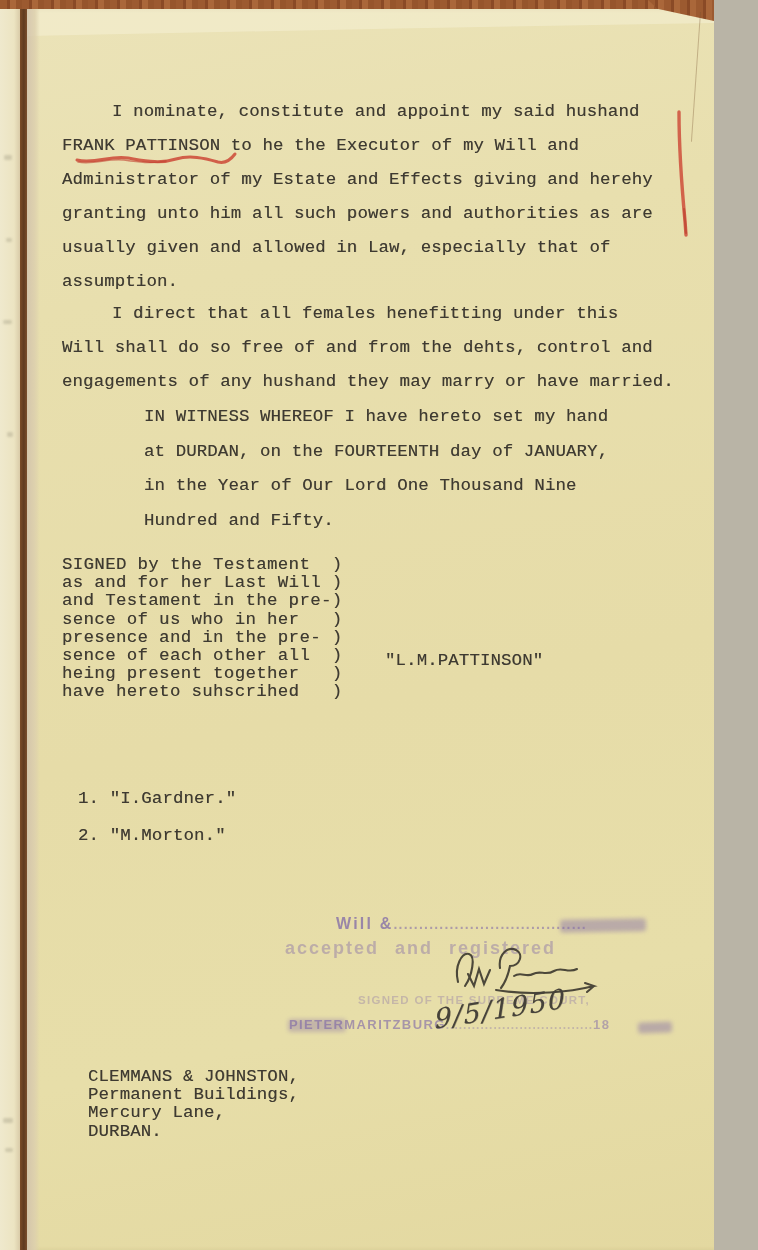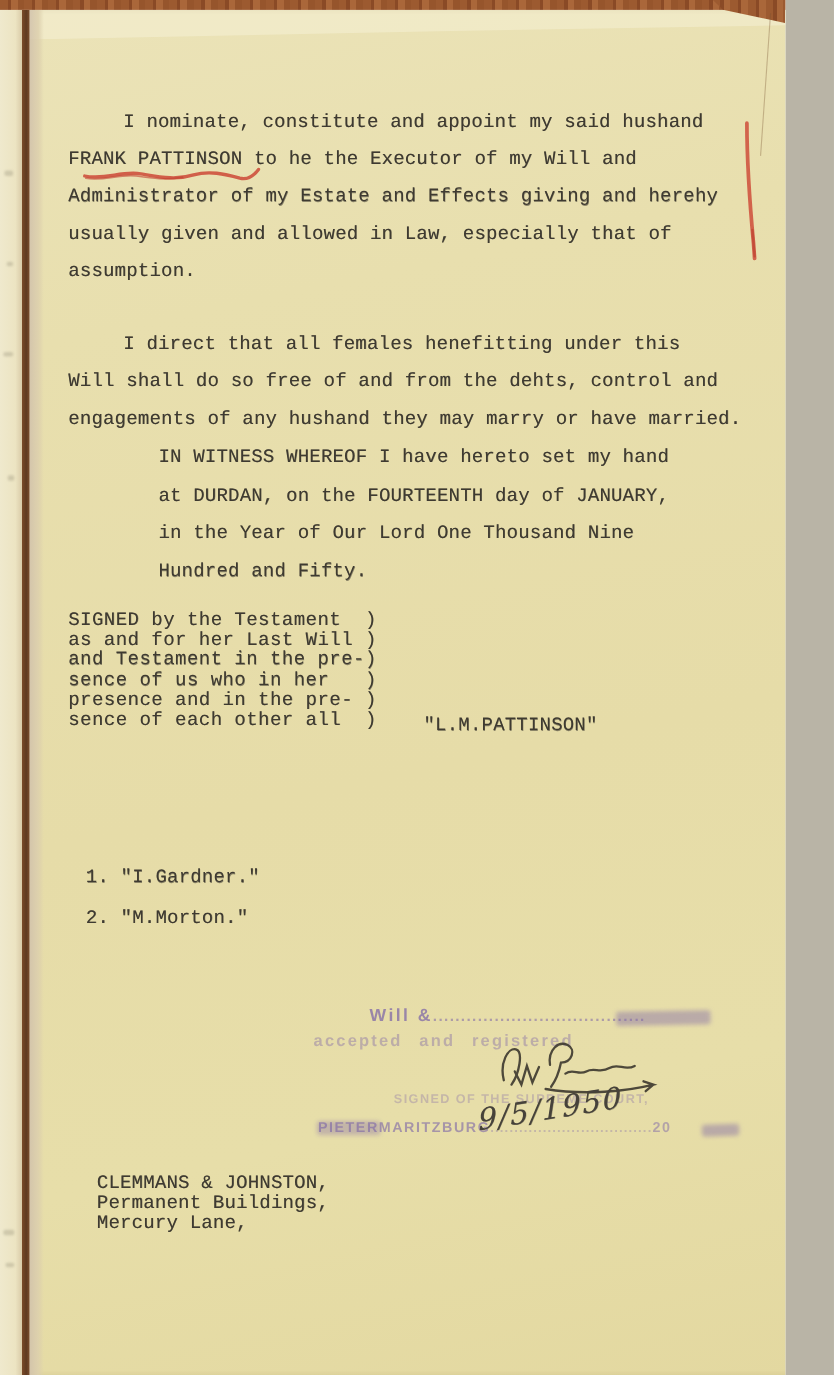--- a/index.html
+++ b/index.html
@@ -46,21 +46,21 @@
   .red-underline{position:absolute;left:74px;top:151px;}
   .red-margin{position:absolute;left:672px;top:109px;}
 
   
   .stampel{position:absolute;font-family:"Liberation Sans","DejaVu Sans",sans-serif;
            font-weight:700;color:rgba(124,100,168,.72);}
   .st1{left:336px;top:915px;font-size:16px;letter-spacing:2.2px;}
   .st1 .dots{font-size:14px;letter-spacing:1.2px;opacity:.75;}
   .smudge{position:absolute;background:rgba(124,100,168,.42);filter:blur(2px);border-radius:3px;}
   .sm1{left:560px;top:919px;width:86px;height:13px;transform:rotate(-1deg);}
-  .st2{left:285px;top:938px;font-size:15px;letter-spacing:2px;word-spacing:9px;
+  .st2{left:285px;top:938px;font-size:18px;letter-spacing:2px;word-spacing:9px;
        color:rgba(124,100,168,.40);filter:blur(.4px);text-align:center;}
   .st3{left:358px;top:994px;font-size:11.5px;letter-spacing:1.3px;
        color:rgba(124,100,168,.32);filter:blur(.5px);}
   .st4{left:289px;top:1017px;font-size:13px;letter-spacing:1.4px;color:rgba(124,100,168,.60);}
   .st4 .dots{letter-spacing:1px;opacity:.55;font-size:12px;}
   .st4 .yr{opacity:.8;}
   .sm2{left:288px;top:1019px;width:58px;height:13px;opacity:.8;}
   .sm3{left:638px;top:1022px;width:34px;height:11px;transform:rotate(-2deg);}
 
   
@@ -89,20 +89,21 @@
   <div class="ghost" style="left:6px;top:238px;width:6px;height:4px;"></div>
   <div class="ghost" style="left:3px;top:320px;width:9px;height:4px;"></div>
   <div class="ghost" style="left:7px;top:432px;width:6px;height:5px;"></div>
   <div class="ghost" style="left:3px;top:1118px;width:10px;height:5px;"></div>
   <div class="ghost" style="left:5px;top:1148px;width:8px;height:4px;"></div>
 
   <div class="tw" style="left:62px;top:95px;">
     <div class="tline ind">I nominate, constitute and appoint my said hushand</div>
     <div class="tline">FRANK PATTINSON to he the Executor of my Will and</div>
     <div class="tline">Administrator of my Estate and Effects giving and herehy</div>
+    <div class="tline">granting unto him all such powers and authorities as are</div>
     <div class="tline">usually given and allowed in Law, especially that of</div>
     <div class="tline">assumption.</div>
   </div>
 
   <svg class="red-underline" width="164" height="18">
     <path d="M3,9 C22,13 36,4 54,7 C72,10 86,13 102,8 C116,4 130,7 144,11 C152,13 158,7 161,3" fill="none" stroke="#cd4836" stroke-width="3" stroke-linecap="round" opacity="0.85"></path>
     <path d="M4,11 C20,14 34,7 50,9 C64,11 78,13 92,10" fill="none" stroke="#c23f2e" stroke-width="1.6" stroke-linecap="round" opacity="0.6"></path>
   </svg>
 
   <svg class="red-margin" width="22" height="130">
@@ -123,49 +124,52 @@
     <div class="tline">Hundred and Fifty.</div>
   </div>
 
   <div class="tw single attest" style="left:62px;top:556px;">
     <div class="tline">SIGNED by the Testament  )</div>
     <div class="tline">as and for her Last Will )</div>
     <div class="tline">and Testament in the pre-)</div>
     <div class="tline">sence of us who in her   )</div>
     <div class="tline">presence and in the pre- )</div>
     <div class="tline">sence of each other all  )</div>
+    <div class="tline">heing present together   )</div>
+    <div class="tline">have hereto suhscrihed   )</div>
   </div>
 
   <div class="tw" style="left:385px;top:644px;">
     <div class="tline">"L.M.PATTINSON"</div>
   </div>
 
   <div class="tw wit" style="left:78px;top:780px;">
     <div class="tline">1. "I.Gardner."</div>
     <div class="tline">2. "M.Morton."</div>
   </div>
 
   <div class="stampel st1"><span>Will &amp;</span><span class="dots">......................................</span></div>
   <div class="smudge sm1"></div>
   <div class="stampel st2">accepted and registered</div>
   <div class="stampel st3">SIGNED OF THE SUPREME COURT,</div>
-  <div class="stampel st4"><span>PIETERMARITZBURG</span><span class="dots">..................................</span><span class="yr">20</span></div>
+  <div class="stampel st4"><span>PIETERMARITZBURG</span><span class="dots">..................................</span><span class="yr">18</span></div>
   <div class="smudge sm2"></div>
   <div class="smudge sm3"></div>
 
   <svg class="sig" width="152" height="54" viewBox="0 0 152 54">
     <g fill="none" stroke="#3c382e" stroke-width="2.1" stroke-linecap="round" opacity="0.9">
       <path d="M6,38 C2,22 10,8 17,10 C24,12 20,32 13,42"></path>
       <path d="M16,30 l6,12 l5,-17 l5,15 l6,-14"></path>
       <path d="M48,24 C46,10 56,2 64,6 C72,10 68,22 58,22 C56,32 52,40 49,44"></path>
       <path d="M62,32 c7,-5 12,2 19,-2 c7,-4 13,2 21,-3 c8,-5 14,3 23,-2"></path>
       <path d="M44,46 C80,52 118,48 142,42 l-9,-3 m9,3 l-7,6"></path>
     </g>
   </svg>
   <div class="hand-date">9/5/1950</div>
 
   <div class="tw single" style="left:88px;top:1068px;">
     <div class="tline">CLEMMANS &amp; JOHNSTON,</div>
     <div class="tline">Permanent Buildings,</div>
     <div class="tline">Mercury Lane,</div>
+    <div class="tline">DURBAN.</div>
   </div>
 
 </div>
 
 </body></html>

